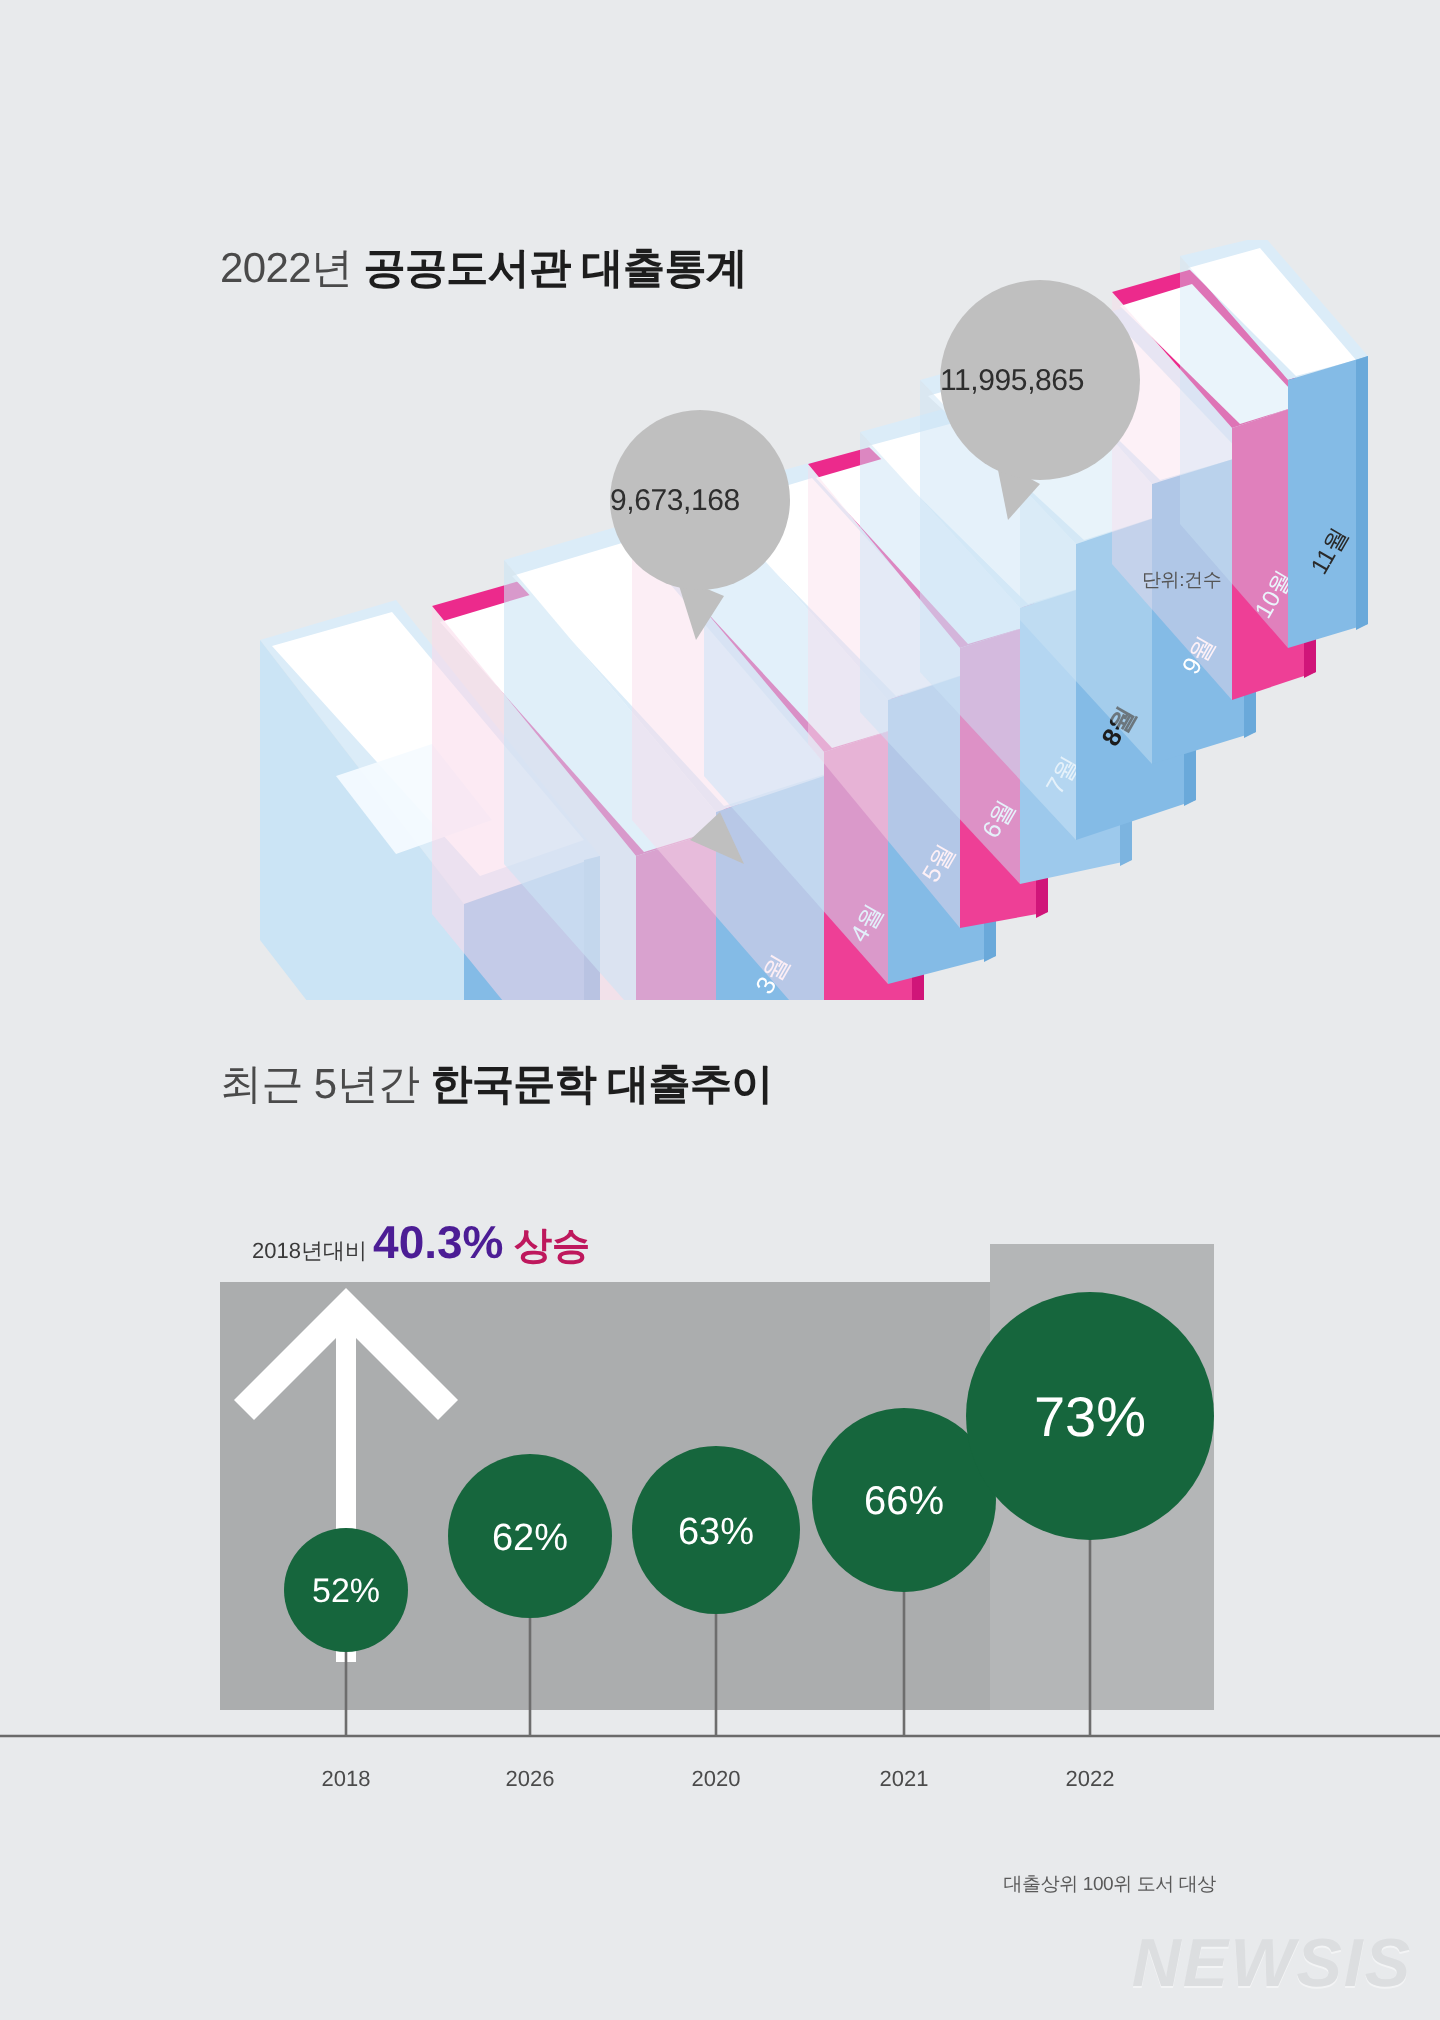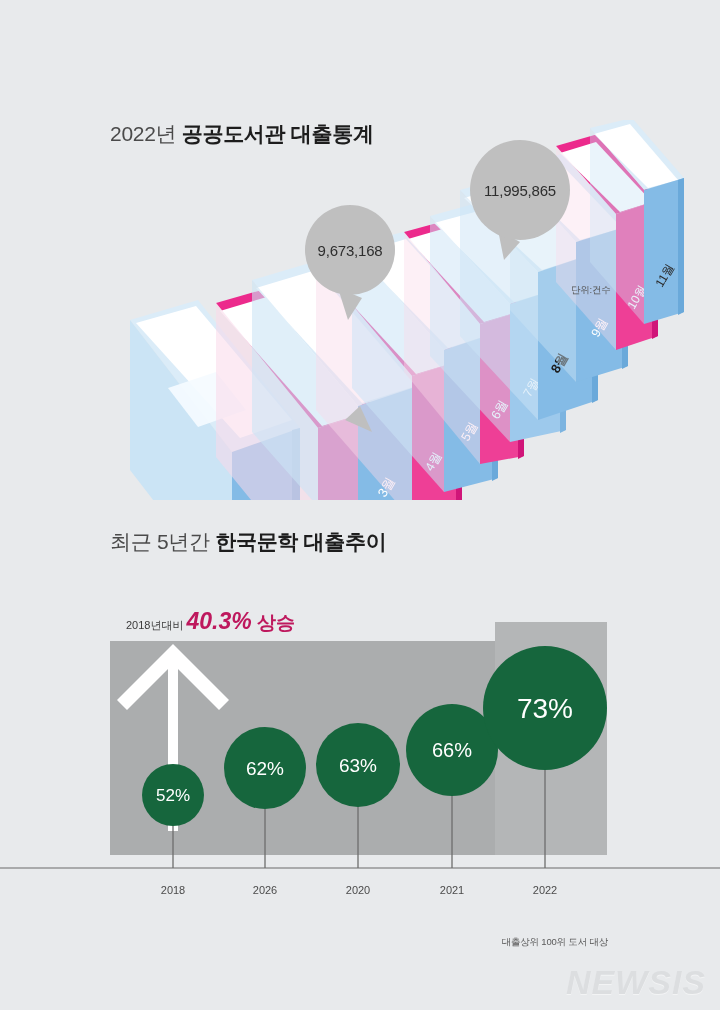--- a/index.html
+++ b/index.html
@@ -36,21 +36,21 @@
     position:absolute; left:0; top:120px;
     width:720px; height:380px;
   }
 
   
   .bubble{
     position:absolute;
     border-radius:50%;
     background:#bfbfbf;
     color:#2e2e2e;
-    display:flex; align-items:center; justify-content:center;
+    display:flex; align-items:center; 
     font-size:15px;
     letter-spacing:-0.2px;
   }
   #bubble-1{ left:305px; top:205px; width:90px; height:90px; }
   #bubble-2{ left:470px; top:140px; width:100px; height:100px; font-size:15px;}
 
   .unit-note{
     position:absolute;
     left:571px; top:284px;
     font-size:9.5px;
@@ -65,21 +65,21 @@
     width:720px; height:400px;
   }
   .rise-label{
     position:absolute;
     left:126px; top:608px;
     font-size:19px;
     white-space:nowrap;
     color:#2b2b2b;
   }
   .rise-label .small{ font-size:11px; font-weight:400; color:#3a3a3a;}
-  .rise-label .big{ font-size:23px; font-weight:700; color:#be185d;font-style:italic; }
+  .rise-label .big{ font-size:23px; font-weight:700; color:#4c1d95; }
   .rise-label .mid{ font-size:19px; font-weight:700; color:#be185d; }
   .yearlabel{
     position:absolute;
     font-size:11px;
     color:#4b4b4b;
     text-align:left;
     transform:translateX(-50%);
     letter-spacing:0px;
   }
   .footnote{

